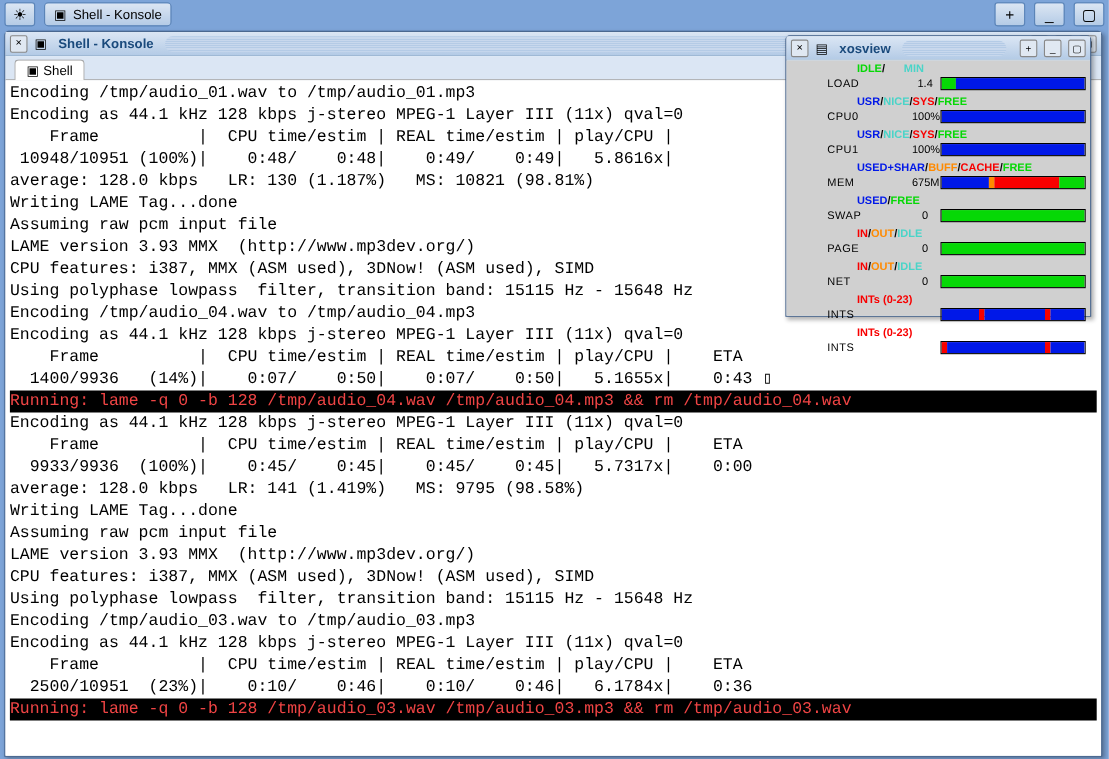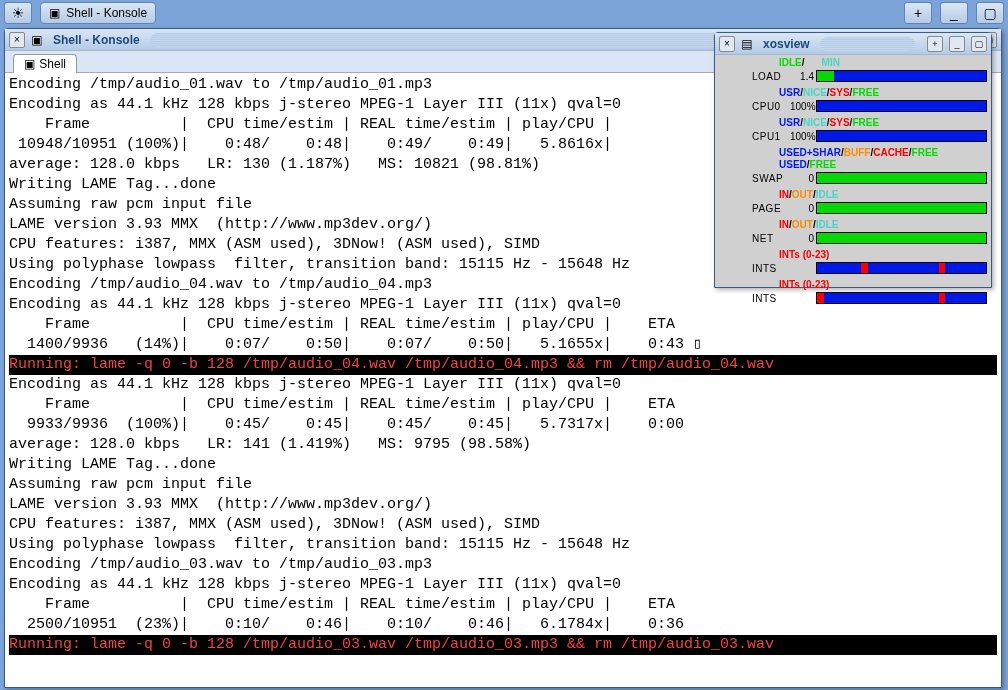--- a/index.html
+++ b/index.html
@@ -94,21 +94,21 @@
   .xos-body {
     background:#d0d0d0;
     height: calc(100% - 22px);
     padding: 2px 4px;
     font-family: sans-serif;
   }
   .xos-legend { font-size:10px; margin-left:60px; margin-bottom:1px; white-space:nowrap;}
   .xos-legend span { font-weight:bold; }
   .xrow { display:flex; align-items:center; height:14px; margin-bottom:4px;padding-left:33px;}
   .xlab { width:38px; font-size:10px; letter-spacing:0.5px;}
-  .xval { width:24px; font-size:10px; text-align:right; margin-right:2px;}
+  .xval { width:24px; font-size:10px; text-align:center; margin-right:2px;margin-left:39px;}
   .xbar { flex:1 1 auto; height:12px; border:1px solid #000; display:flex; overflow:hidden;}
   .xbar > div { height:100%; }
   .c-blue{background:#0018e8;} .c-green{background:#06d806;} .c-red{background:#f80000;}
   .c-orange{background:#ff8a00;}
 </style>
 </head>
 <body>
 
 <div class="taskbar">
   <div class="tb-icon">☀</div>
@@ -171,20 +171,30 @@
       </div>
       <div class="xos-legend"><span style="color: rgb(0, 24, 232);">USR</span><span>/</span><span style="color: rgb(74, 212, 200);">NICE</span><span>/</span><span style="color: rgb(248, 0, 0);">SYS</span><span>/</span><span style="color: rgb(6, 216, 6);">FREE</span></div>
       <div class="xrow">
         <div class="xlab">CPU1</div>
         <div class="xval">100%</div>
         <div class="xbar">
           <div class="c-blue" style="width: 100%;"></div>
         </div>
       </div>
       <div class="xos-legend"><span style="color: rgb(0, 24, 232);">USED+SHAR</span><span>/</span><span style="color: rgb(255, 138, 0);">BUFF</span><span>/</span><span style="color: rgb(248, 0, 0);">CACHE</span><span>/</span><span style="color: rgb(6, 216, 6);">FREE</span></div>
+      <div class="xrow">
+        <div class="xlab">MEM</div>
+        <div class="xval">675M</div>
+        <div class="xbar">
+          <div class="c-blue" style="width: 33%;"></div>
+          <div class="c-orange" style="width: 4%;"></div>
+          <div class="c-red" style="width: 45%;"></div>
+          <div class="c-green" style="width: 18%;"></div>
+        </div>
+      </div>
       <div class="xos-legend"><span style="color: rgb(0, 24, 232);">USED</span><span>/</span><span style="color: rgb(6, 216, 6);">FREE</span></div>
       <div class="xrow">
         <div class="xlab">SWAP</div>
         <div class="xval">0</div>
         <div class="xbar">
           <div class="c-green" style="width: 100%;"></div>
         </div>
       </div>
       <div class="xos-legend"><span style="color: rgb(248, 0, 0);">IN</span><span>/</span><span style="color: rgb(255, 138, 0);">OUT</span><span>/</span><span style="color: rgb(74, 212, 200);">IDLE</span></div>
       <div class="xrow">

